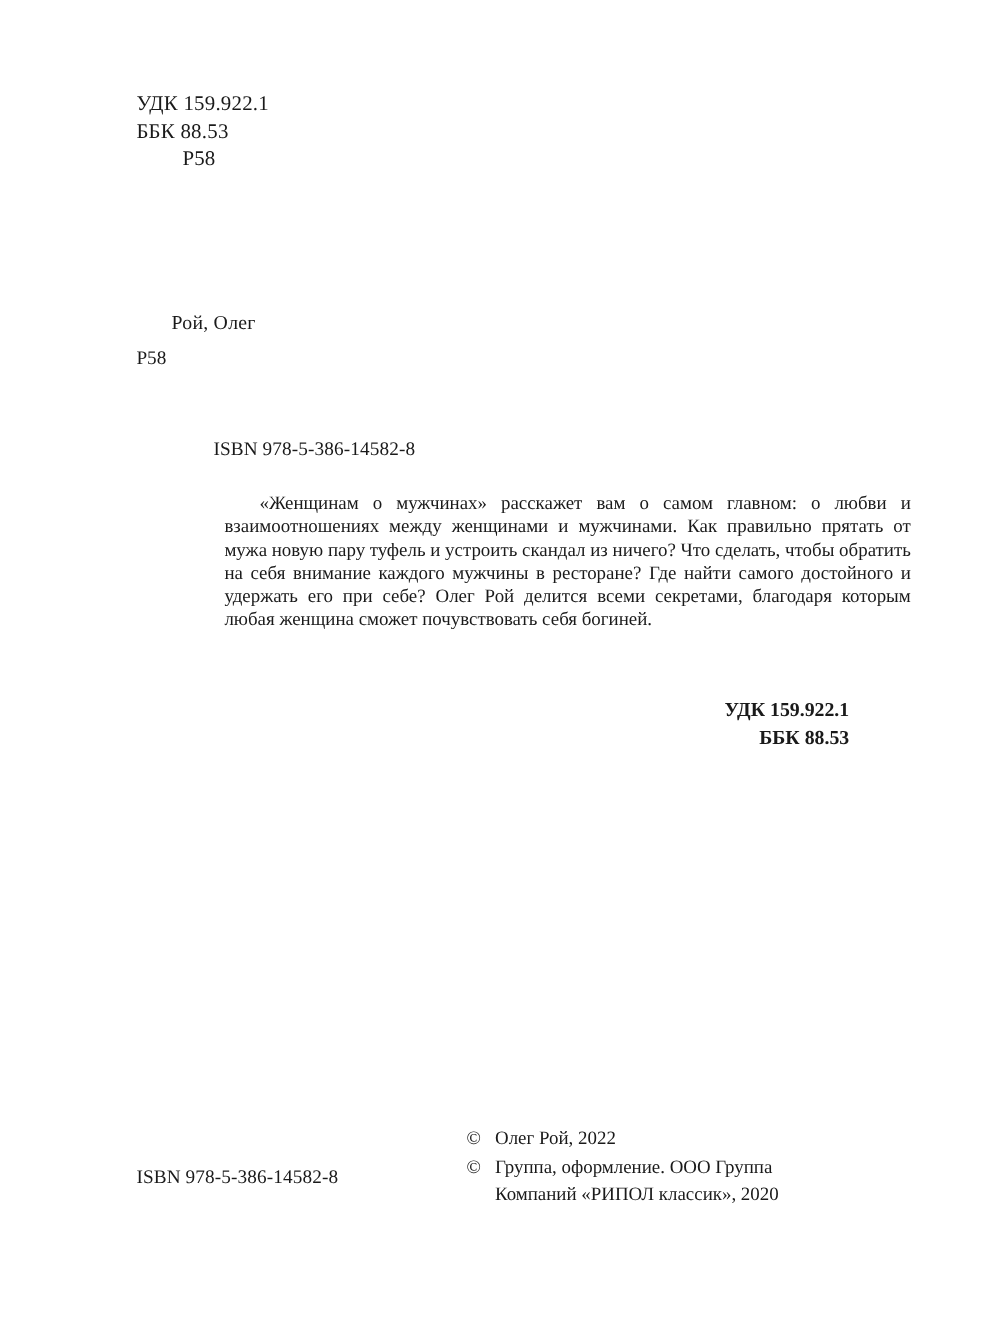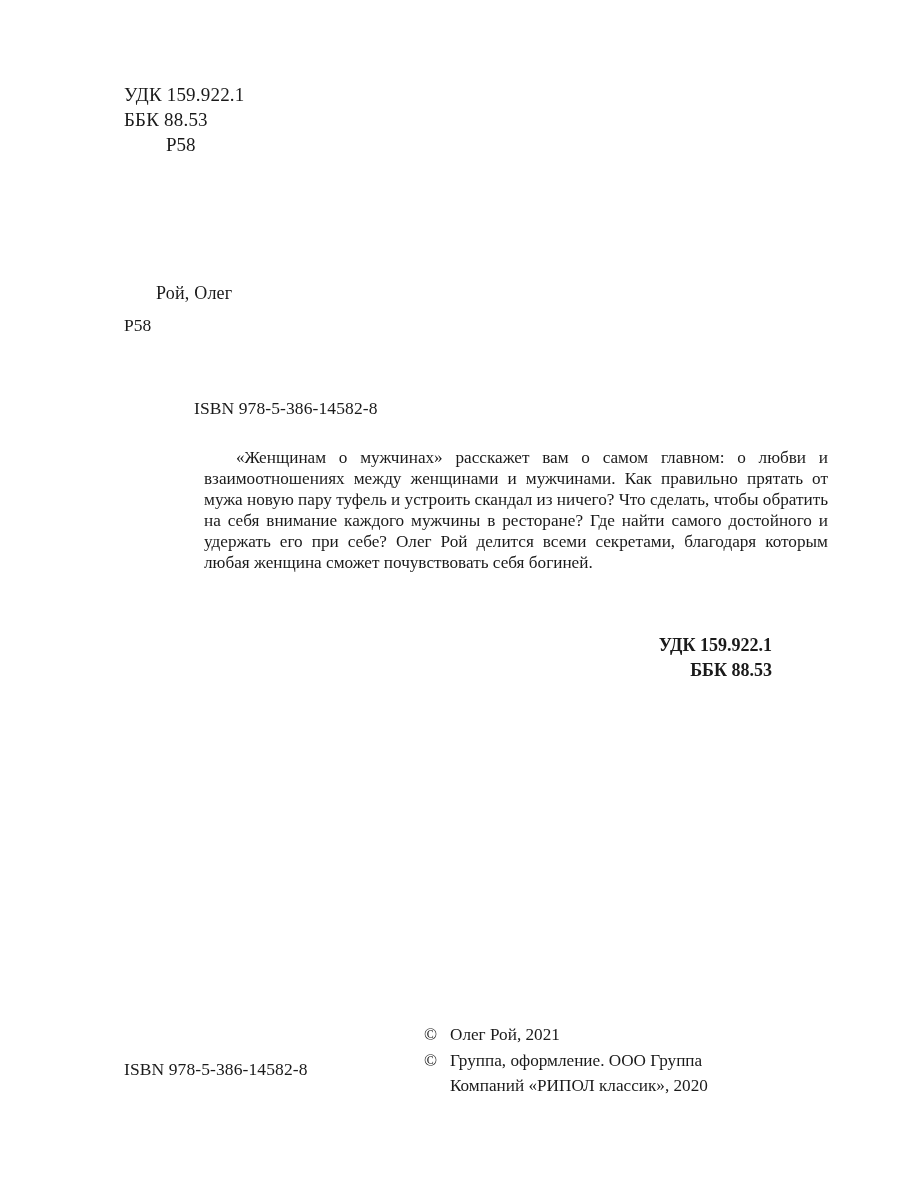--- a/index.html
+++ b/index.html
@@ -163,21 +163,21 @@
   <div class="annotation">«Женщинам о мужчинах» расскажет вам о самом главном: о любви и взаимоотношениях между женщинами и мужчинами. Как правильно прятать от мужа новую пару туфель и устроить скандал из ничего? Что сделать, чтобы обратить на себя внимание каждого мужчины в ресторане? Где найти самого достойного и удержать его при себе? Олег Рой делится всеми секретами, благодаря которым любая женщина сможет почувствовать себя богиней.</div>
 
   <div class="classif-right">
     <div>УДК 159.922.1</div>
     <div>ББК 88.53</div>
   </div>
 
   <div class="copyright">
     <div class="cp-row">
       <span class="mark">©</span>
-      <span>Олег Рой, 2021</span>
+      <span>Олег Рой, 2022</span>
     </div>
     <div class="cp-row second">
       <span class="mark">©</span>
       <span>Группа,  оформление.  ООО  Группа</span>
     </div>
     <div class="cp-cont">Компаний «РИПОЛ классик», 2020</div>
   </div>
 
   <div class="isbn-bottom">ISBN 978-5-386-14582-8</div>
 

